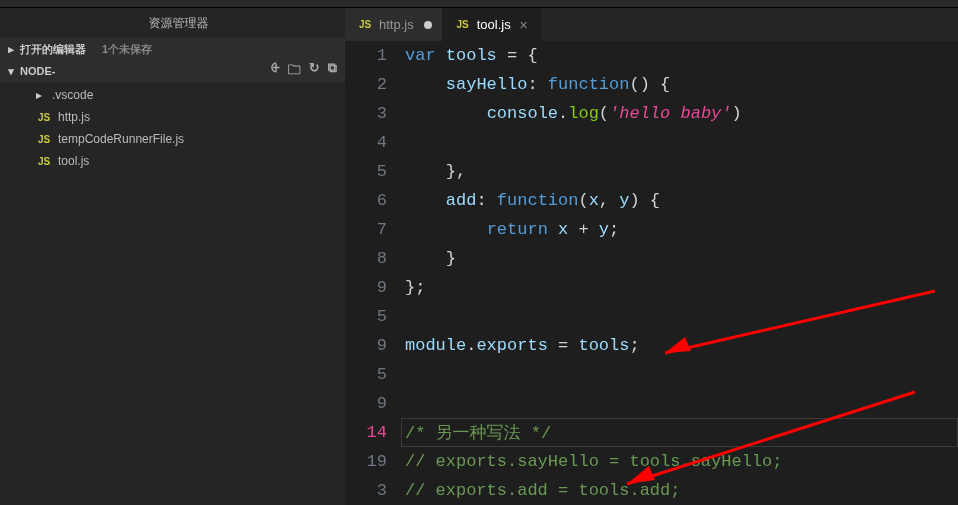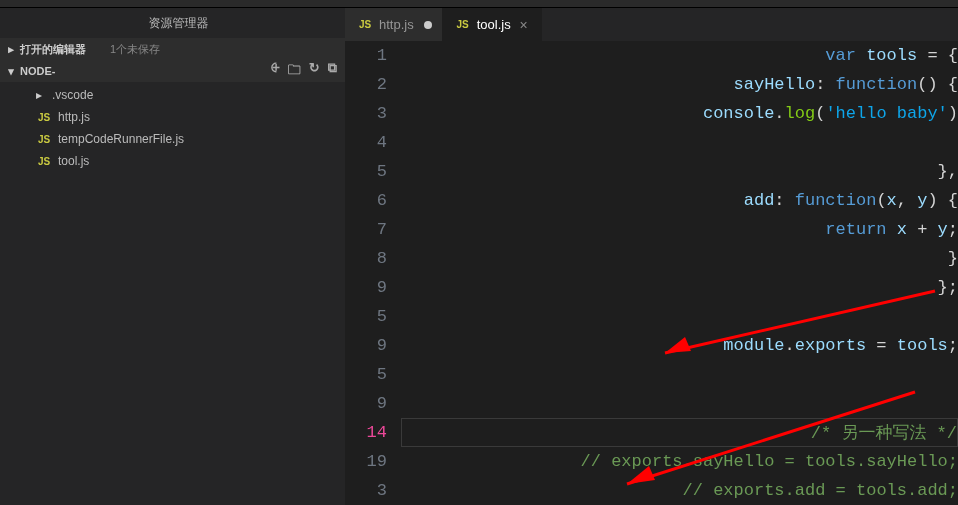--- a/index.html
+++ b/index.html
@@ -48,22 +48,22 @@
     height: 22px;
     padding-left: 6px;
     background: #2d2d2d;
     color: #ccc;
     font-size: 11px;
     font-weight: bold;
     gap: 4px;
   }
   .section-hdr .badge {
     color: #888;
-    font-weight: normal;
-    margin-left: 20px;
+    font-weight: bold;
+    margin-left: 12px;
   }
   .chev {
     width: 10px;
     display: inline-block;
     text-align: center;
   }
   .toolbar {
     margin-left: auto;
     display: flex;
     gap: 8px;
@@ -151,32 +151,31 @@
     padding-right: 18px;
     color: #6e7681;
     user-select: none;
   }
   .gutter .current { color: #ec4899; }
   .code {
     flex: 1;
     white-space: pre;
     color: #d4d4d4;
     position: relative;
-    text-align: right;
   }
   .code .ln { height: 29px; }
   .kw   { color: #569cd6; }
   .ident{ color: #9cdcfe; }
   .fn   { color: #84cc16; }
-  .str  { color: #0ea5e9; }
+  .str  { color: #ec4899; font-style: italic; }
   .cmt  { color: #6a9955; }
   .cur-border {
     border: 1px solid #3a3a3a;
     margin-left: -4px;
-    padding-left: 13px;
+    padding-left: 3px;
   }
   
   .arrow {
     position: absolute;
     pointer-events: none;
   }
 </style>
 </head>
 <body>
 

